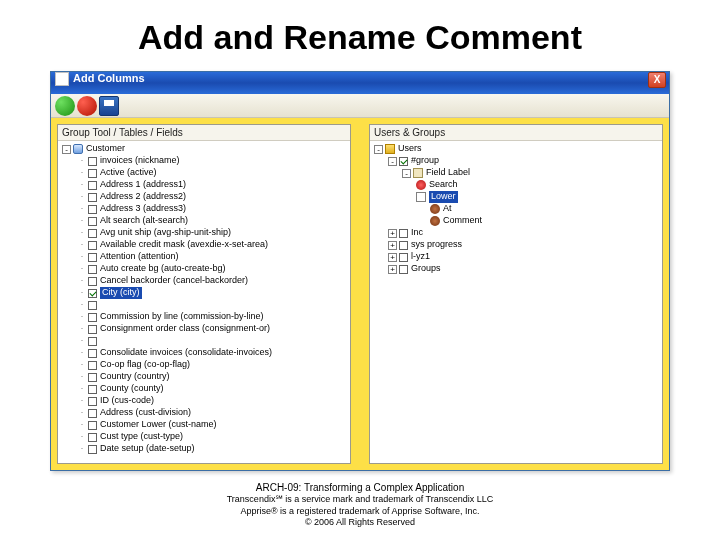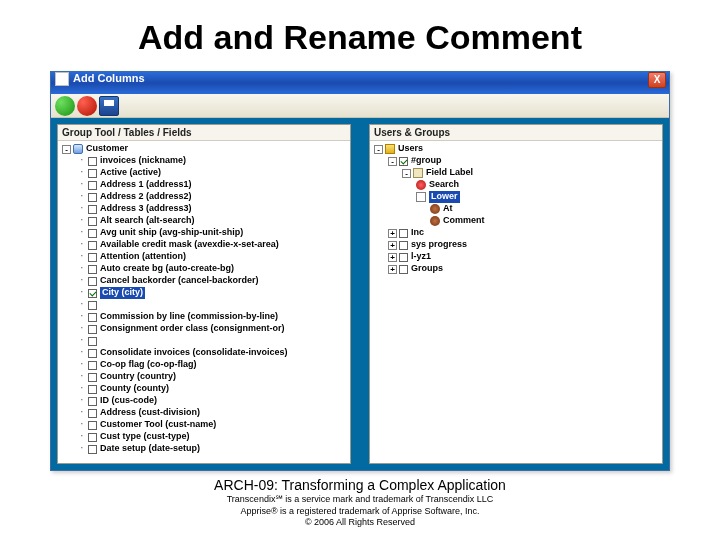--- a/index.html
+++ b/index.html
@@ -84,22 +84,21 @@
     position: relative;
   }
   .tb-save::after {
     content:""; position:absolute; left:4px; top:3px; width:10px; height:6px;
     background:#fff;
   }
   .content {
     display: flex;
     gap: 18px;
     padding: 6px;
-    background: #0369a1;
-    font-weight: bold;
+    background: #fde047;
   }
   .panel {
     flex: 1;
     background: #fff;
     border: 1px solid #9c9a8c;
     height: 340px;
     overflow: hidden;
     font-size: 9px;
     position: relative;
   }
@@ -156,21 +155,21 @@
     background:#1a4bb0; color:#fff; padding:0 2px;
   }
   .footer {
     position: absolute;
     bottom: 12px; left: 0; right: 0;
     text-align: center;
     font-size: 9px;
     line-height: 1.25;
     color: #000;
   }
-  .footer .l1 { font-size: 14px; }
+  .footer .l1 { font-size: 10px; }
 </style>
 </head>
 <body>
 
 <div class="slide">
   <h1 class="slide-title">Add and Rename Comment</h1>
 
   <div class="window">
     <div class="titlebar">
       <span class="titlebar-icon"></span>
@@ -319,21 +318,21 @@
             <div class="node">
               <span class="indent" style="width:14px"></span>
               <span class="dots">·</span>
               <span class="cb"></span>
               <span class="lbl">Address (cust-division)</span>
             </div>
             <div class="node">
               <span class="indent" style="width:14px"></span>
               <span class="dots">·</span>
               <span class="cb"></span>
-              <span class="lbl">Customer Tool (cust-name)</span>
+              <span class="lbl">Customer Lower (cust-name)</span>
             </div>
             <div class="node">
               <span class="indent" style="width:14px"></span>
               <span class="dots">·</span>
               <span class="cb"></span>
               <span class="lbl">Cust type (cust-type)</span>
             </div>
             <div class="node">
               <span class="indent" style="width:14px"></span>
               <span class="dots">·</span>

